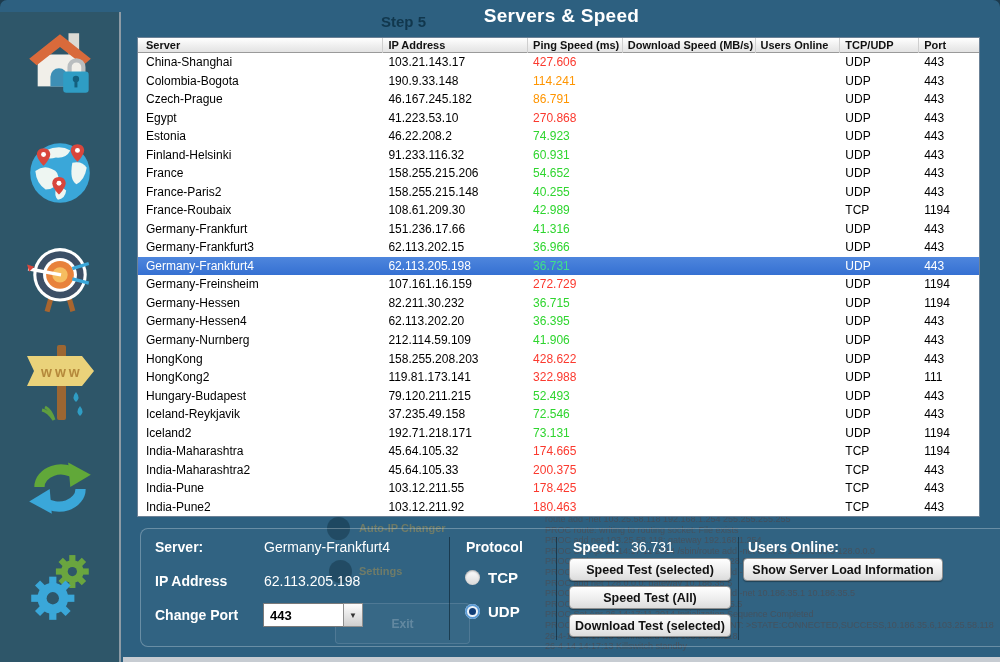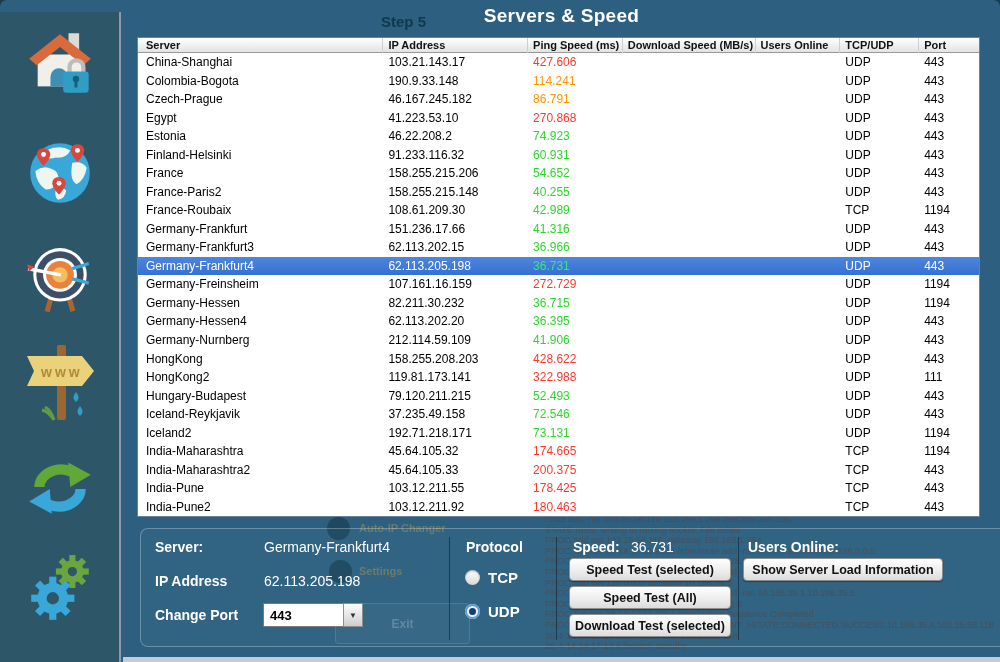--- a/index.html
+++ b/index.html
@@ -196,21 +196,21 @@
 
     <div class="ghost ghost-circle" style="left:204px;top:517px"></div>
     <div class="ghost ghost-gold" style="left:236px;top:522px">Auto-IP Changer</div>
     <div class="ghost ghost-circle" style="left:206px;top:560px"></div>
     <div class="ghost ghost-gold" style="left:236px;top:565px">Settings</div>
     <div class="ghost exit-box">
       <span class="exit-label">Exit</span>
     </div>
     <div class="ghost log">
         <div>route add -net 103.25.58.118 192.168.1.254 255.255.255.255</div>
-        <div>STATE route: writing to routing socket: File exists</div>
+        <div>PROC route: writing to routing socket: File exists</div>
         <div>PROC add net 103.25.58.118: gateway 192.168.1.254</div>
         <div>PROC Sat Apr 26 14:17:11 2014 /sbin/route add -net 0.0.0.0 10.186.35.5 128.0.0.0</div>
         <div>PROC add net 0.0.0.0: gateway 10.186.35.5 128.0.0.0</div>
         <div>PROC Sat Apr 26 14:17:11 2014 /sbin/route add -net 128.0.0.0 10.186.35.5</div>
         <div>PROC add net 128.0.0.0: gateway 10.186.35.5</div>
         <div>PROC Sat Apr 26 14:17:11 2014 /sbin/route add -net 10.186.35.1 10.186.35.5</div>
         <div>PROC add net 10.186.35.1: gateway 10.186.35.5</div>
         <div>PROC Sat Apr 26 14:17:11 2014 Initialization Sequence Completed</div>
         <div>PROC Sat Apr 26 14:17:11 2014 MANAGEMENT: &gt;STATE:CONNECTED,SUCCESS,10.186.35.6,103.25.58.118</div>
         <div>26-4-14 14:17:13 Connected with 103.25.58.118</div>

